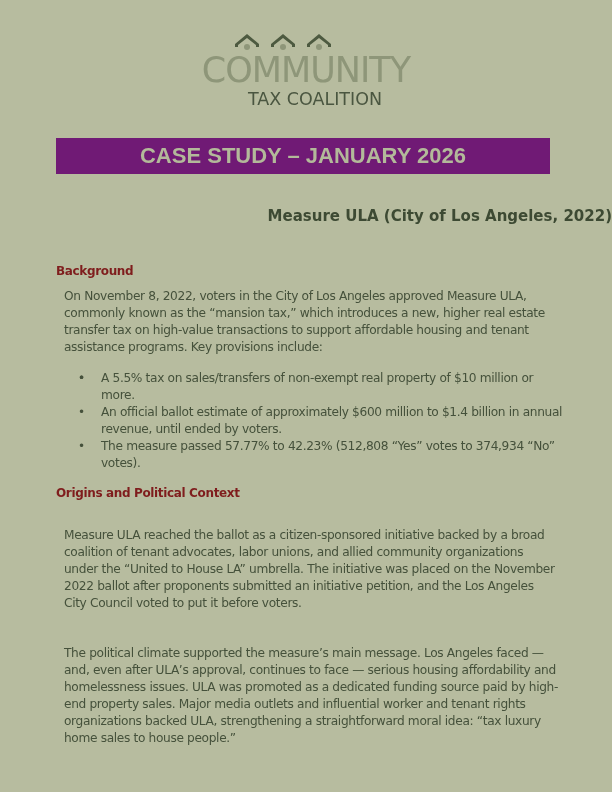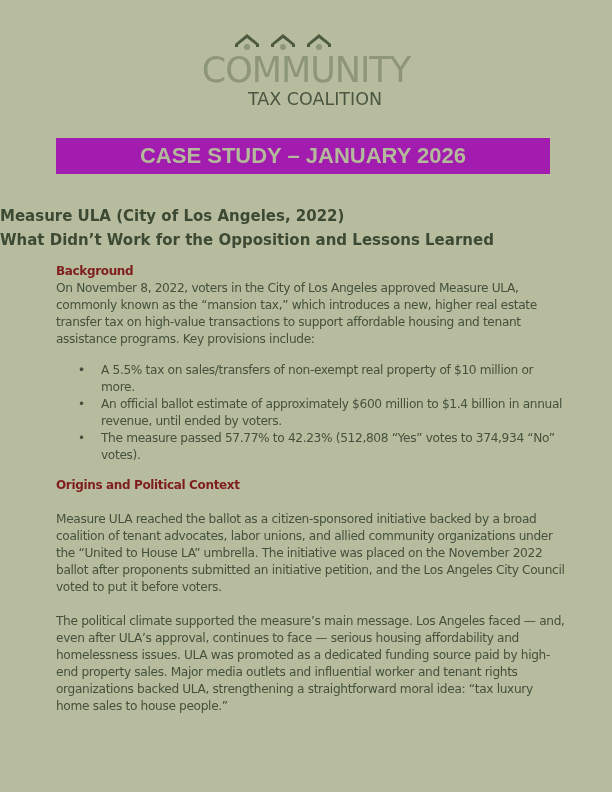--- a/index.html
+++ b/index.html
@@ -31,42 +31,42 @@
     }
     .logo-sub {
       position: absolute; left: 0; top: 58px; width: 612px;
       font-family: "DejaVu Sans", sans-serif;
       font-size: 17.5px; color: #4a5640; letter-spacing: 0px;
       line-height: 22px;
       padding-left: 18px;
     }
     .banner {
       position: absolute; left: 56px; top: 138px; width: 494px; height: 36px;
-      background: #a21caf;
+      background: #701a75;
       color: #b3b99a;
       font-family: "Liberation Sans", sans-serif;
       font-weight: bold; font-size: 22px;
       text-align: center; line-height: 36px;
     }
     .title {
       position: absolute; left: 0; top: 204px; width: 612px;
-      text-align: left;
+      text-align: right;
       font-family: "DejaVu Sans", sans-serif; font-weight: bold;
       font-size: 15px; line-height: 24px; color: #3d4a33;
     }
     .content {
       position: absolute; left: 56px; top: 263px; width: 510px;
       font-size: 12.2px; line-height: 17px; color: #45513b;
       font-family: "DejaVu Sans", sans-serif;
       letter-spacing: -0.35px;
     }
     .heading {
       font-weight: bold; color: #7f1d1d; font-size: 12px;
     }
-    p { margin: 0; }
+    p { margin: 8px; }
     ul { list-style: none; margin: 14px 0 13px 0; }
     li { position: relative; padding-left: 45px; }
     li .bullet {
       position: absolute; left: 22px; top: 0; font-size: 12px;
     }
     .gap { height: 17px; }
   </style>
 </head>
 <body>
 
@@ -92,21 +92,20 @@
     </span>
   </div>
   <div class="logo-word">COMMUNITY</div>
   <div class="logo-sub">TAX COALITION</div>
 </div>
 
 <div class="banner">CASE STUDY – JANUARY 2026</div>
 
 <div class="title">
   <div>Measure ULA (City of Los Angeles, 2022)</div>
-  <div>What Didn’t Work for the Opposition and Lessons Learned</div>
 </div>
 
 <div class="content">
   <div class="heading">Background</div>
   <p>On November 8, 2022, voters in the City of Los Angeles approved Measure ULA, commonly known as the “mansion tax,” which introduces a new, higher real estate transfer tax on high-value transactions to support affordable housing and tenant assistance programs. Key provisions include:</p>
   <ul>
     <li><span class="bullet">•</span></li>
     <li><span class="bullet">•</span><span>A 5.5% tax on sales/transfers of non-exempt real property of $10 million or more.</span></li>
     <li><span class="bullet">•</span><span>An official ballot estimate of approximately $600 million to $1.4 billion in annual revenue, until ended by voters.</span></li>
     <li><span class="bullet">•</span><span>The measure passed 57.77% to 42.23% (512,808 “Yes” votes to 374,934 “No” votes).</span></li>

